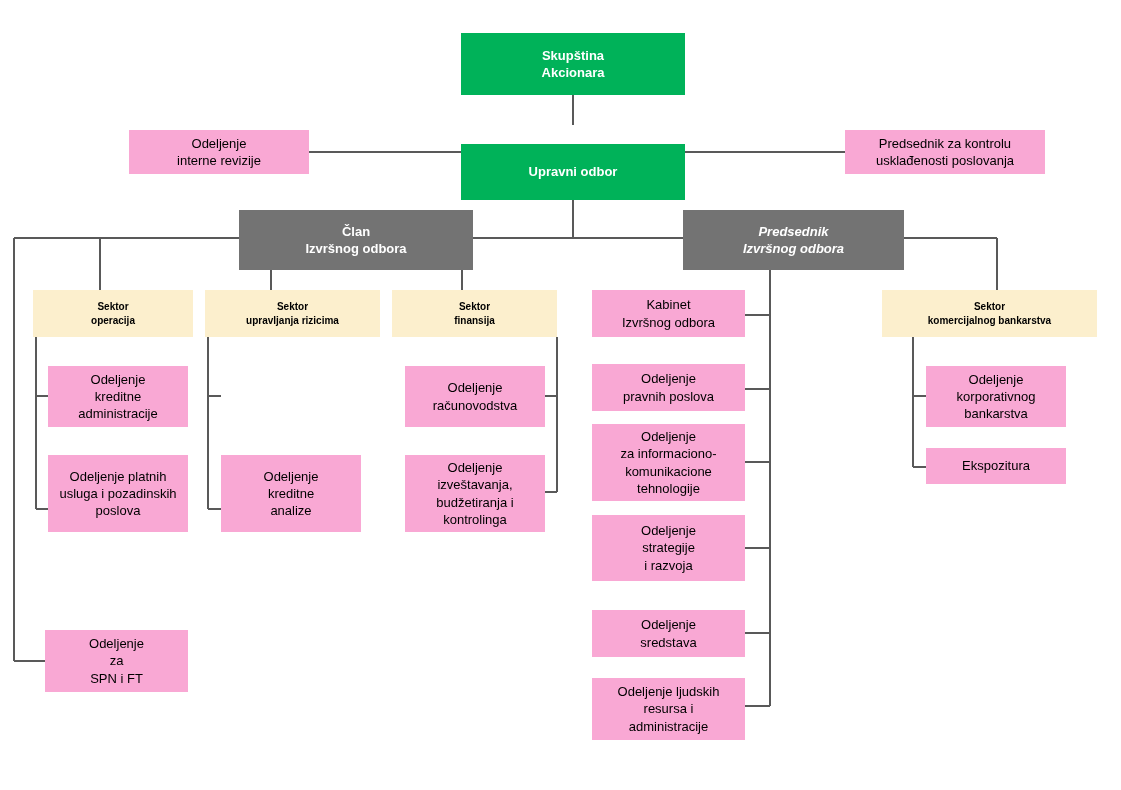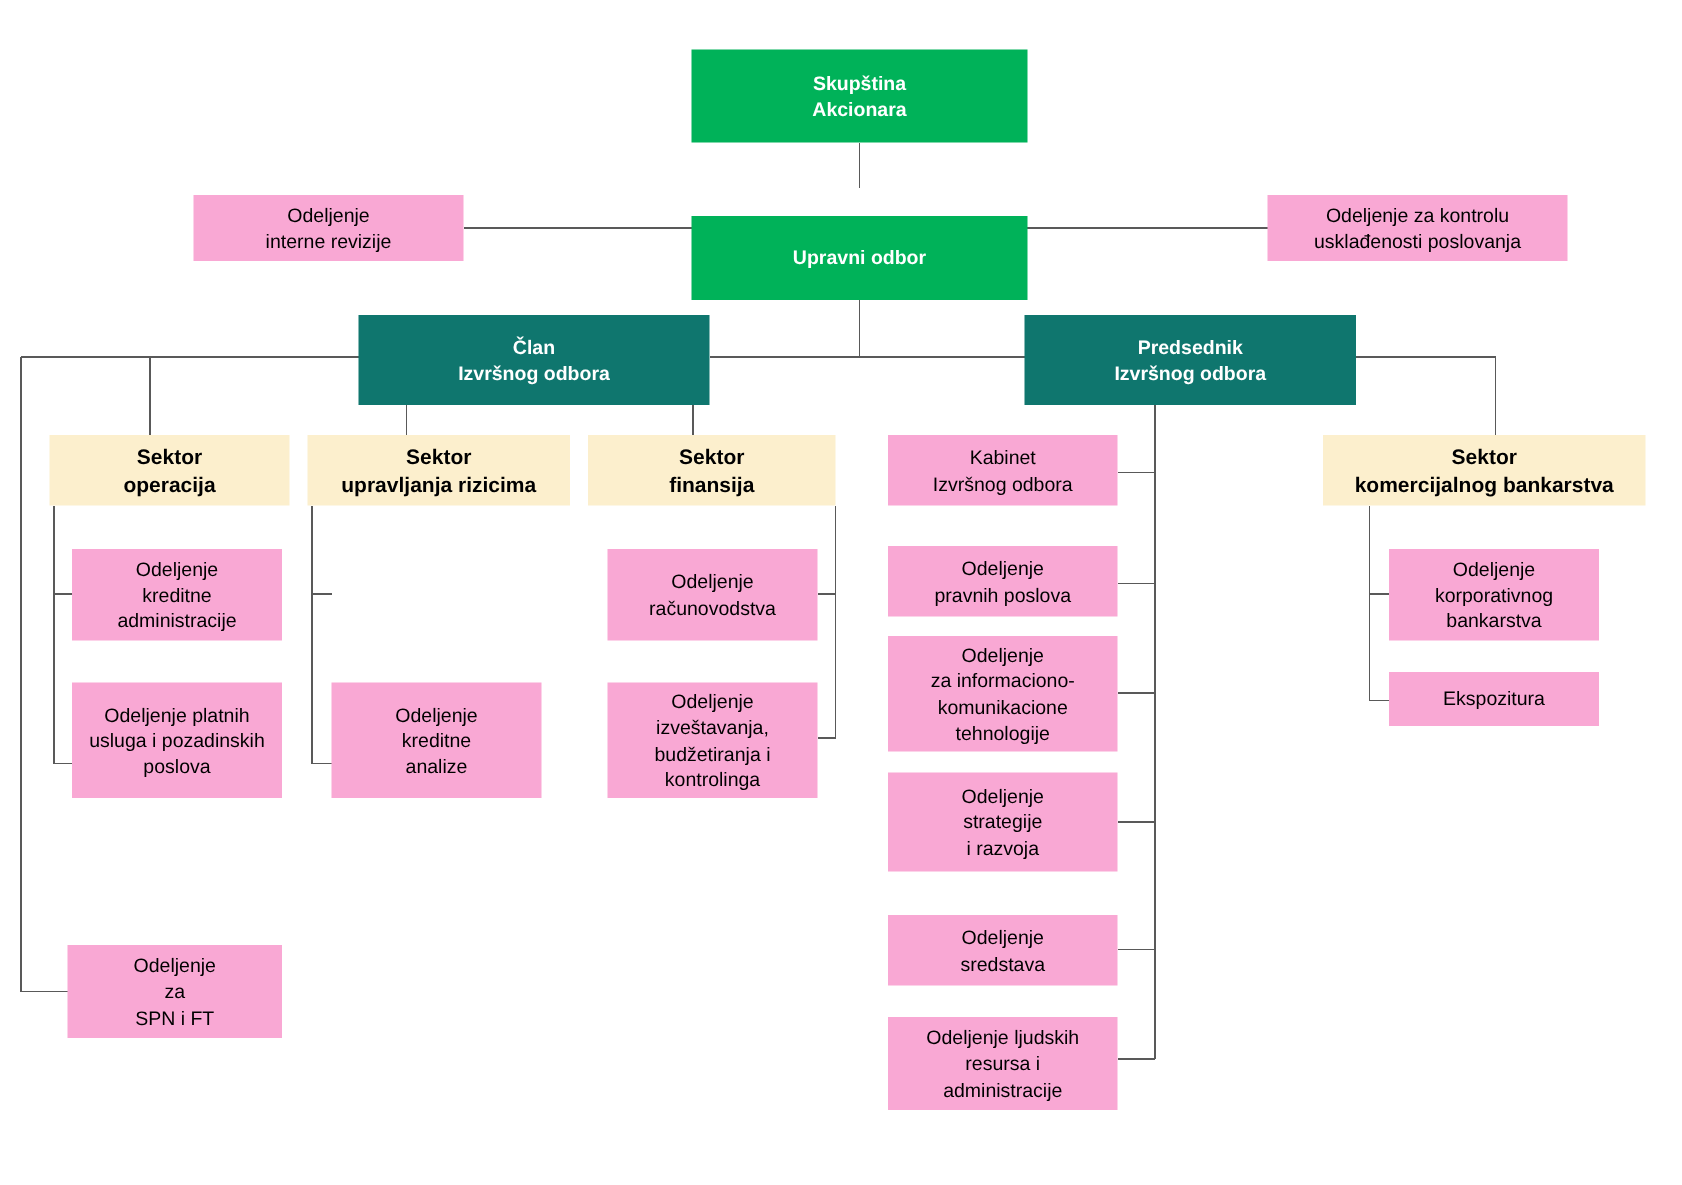--- a/index.html
+++ b/index.html
@@ -36,30 +36,30 @@
     white-space: pre-line;
     padding: 18px 4px;
   }
   .node-green {
     background: #00B259;
     color: #ffffff;
     font-weight: bold;
     font-size: 13px;
   }
   .node-navy {
-    background: #0f766e;
+    background: #737373;
     color: #ffffff;
     font-weight: bold;
     font-size: 13px;
   }
   .node-cream {
     background: #FCEFCD;
     color: #000000;
     font-weight: bold;
-    font-size: 14px;
+    font-size: 10px;
   }
   .node-blue {
     background: #f9a8d4;
     color: #000000;
     font-weight: normal;
     font-size: 13px;
   }
 </style>
 </head>
 <body>
@@ -118,27 +118,27 @@
   </svg>
 
   <div class="node node-green" style="left:461px; top:33px; width:224px; height:62px;">Skupština
 Akcionara</div>
 
   <div class="node node-green" style="left:461px; top:124px; width:224px; height:56px;margin-top:20px;">Upravni odbor</div>
 
   <div class="node node-blue" style="left:129px; top:130px; width:180px; height:44px;">Odeljenje
 interne revizije</div>
 
-  <div class="node node-blue" style="left:845px; top:130px; width:200px; height:44px;">Odeljenje za kontrolu
+  <div class="node node-blue" style="left:845px; top:130px; width:200px; height:44px;">Predsednik za kontrolu
 usklađenosti poslovanja</div>
 
   <div class="node node-navy" style="left:239px; top:210px; width:234px; height:60px;">Član
 Izvršnog odbora</div>
 
-  <div class="node node-navy" style="left:683px; top:210px; width:221px; height:60px;">Predsednik
+  <div class="node node-navy" style="left:683px; top:210px; width:221px; height:60px;font-style:italic;">Predsednik
 Izvršnog odbora</div>
 
   <div class="node node-cream" style="left:33px; top:290px; width:160px; height:47px;">Sektor
 operacija</div>
 
   <div class="node node-cream" style="left:205px; top:290px; width:175px; height:47px;">Sektor
 upravljanja rizicima</div>
 
   <div class="node node-cream" style="left:392px; top:290px; width:165px; height:47px;">Sektor
 finansija</div>

